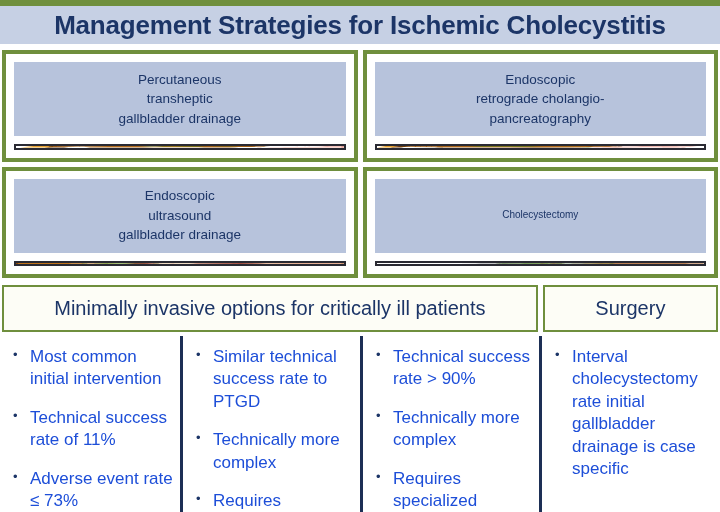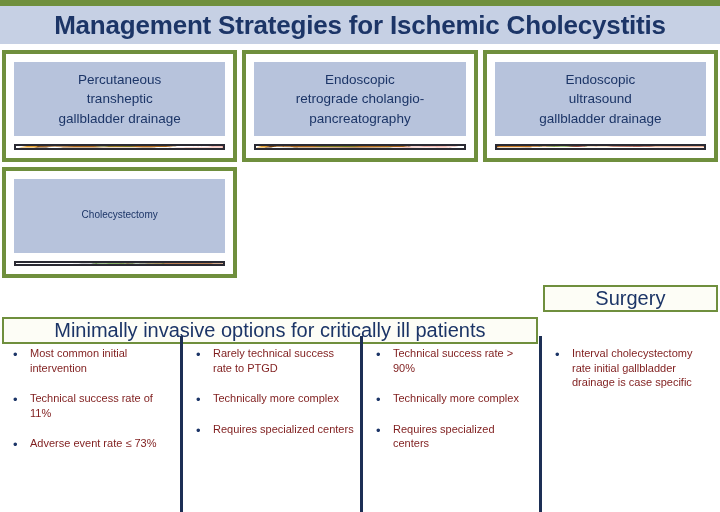--- a/index.html
+++ b/index.html
@@ -13,21 +13,21 @@
     height:38px; background:#c6d0e4;
     display:flex; align-items:center; justify-content:center;
   }
   .title-band .title {
     font-size:26px; font-weight:bold; color:#1c3567; letter-spacing:-0.2px;
     white-space:nowrap;
   }
   
   .panels {
     margin:6px 2px 0 2px; height:228px;
-    display:grid; grid-template-columns:repeat(3,1fr); gap:5px;
+    display:grid; grid-template-columns:repeat(2,1fr); gap:5px;
   }
   .panel {
     border:4px solid #6f8f3d; background:#ffffff; box-sizing:border-box;
     padding:8px; display:flex; flex-direction:column;
   }
   .panel-label {
     background:#b7c3dc; color:#1c3567; height:74px; flex:0 0 74px;
     display:flex; align-items:center; justify-content:center;
     text-align:center; font-size:13.5px; line-height:1.45;
     white-space:pre-line;
@@ -53,21 +53,21 @@
   
   .bullets {
     margin-top:4px; height:176px;
     display:grid; grid-template-columns:183px 180px 179px 1fr;
   }
   .bullets-col { box-sizing:border-box; padding:10px 6px 0 8px; }
   .bullets-col.div-right { border-right:3px solid #1d2f55; }
   .bullets-col ul { list-style:none; margin:0; padding:0; }
   .bullets-col li {
     position:relative; padding-left:22px; margin-bottom:16px;
-    color:#7f1d1d; font-size:11px; line-height:1.32; max-width:158px;
+    color:#1d4ed8; font-size:17px; line-height:1.32; max-width:158px;
   }
   .bullets-col li::before {
     content:"\2022"; position:absolute; left:5px; top:0; font-size:13px; color:#1c3567;
   }
 </style>
 </head>
 <body>
 
 <div class="page">
 
@@ -196,41 +196,41 @@
           <path d="M96,20 L106,24 M94,26 L103,32" stroke="#141414" stroke-width="3"></path>
 
           <path d="M0,44 L50,56" stroke="#141414" stroke-width="9" stroke-linecap="round"></path>
           <path d="M48,50 L62,54 L60,65 L46,61 Z" fill="#b9bdc6" stroke="#6f737c" stroke-width="1.5"></path>
         </svg>
       </div>
     </div>
   </div>
 
   <div class="band">
+    <div class="band-box wide">
+      <span>Minimally invasive options for critically ill patients</span>
+    </div>
     <div class="band-box narrow">
       <span>Surgery</span>
-    </div>
-    <div class="band-box wide">
-      <span>Minimally invasive options for critically ill patients</span>
     </div>
   </div>
 
   <div class="bullets">
 
     <div class="bullets-col div-right">
       <ul>
         <li>Most common initial intervention</li>
         <li>Technical success rate of 11%</li>
         <li>Adverse event rate ≤ 73%</li>
       </ul>
     </div>
 
     <div class="bullets-col div-right">
       <ul>
-        <li>Rarely technical success rate to PTGD</li>
+        <li>Similar technical success rate to PTGD</li>
         <li>Technically more complex</li>
         <li>Requires specialized centers</li>
       </ul>
     </div>
 
     <div class="bullets-col div-right">
       <ul>
         <li>Technical success rate &gt; 90%</li>
         <li>Technically more complex</li>
         <li>Requires specialized centers</li>

